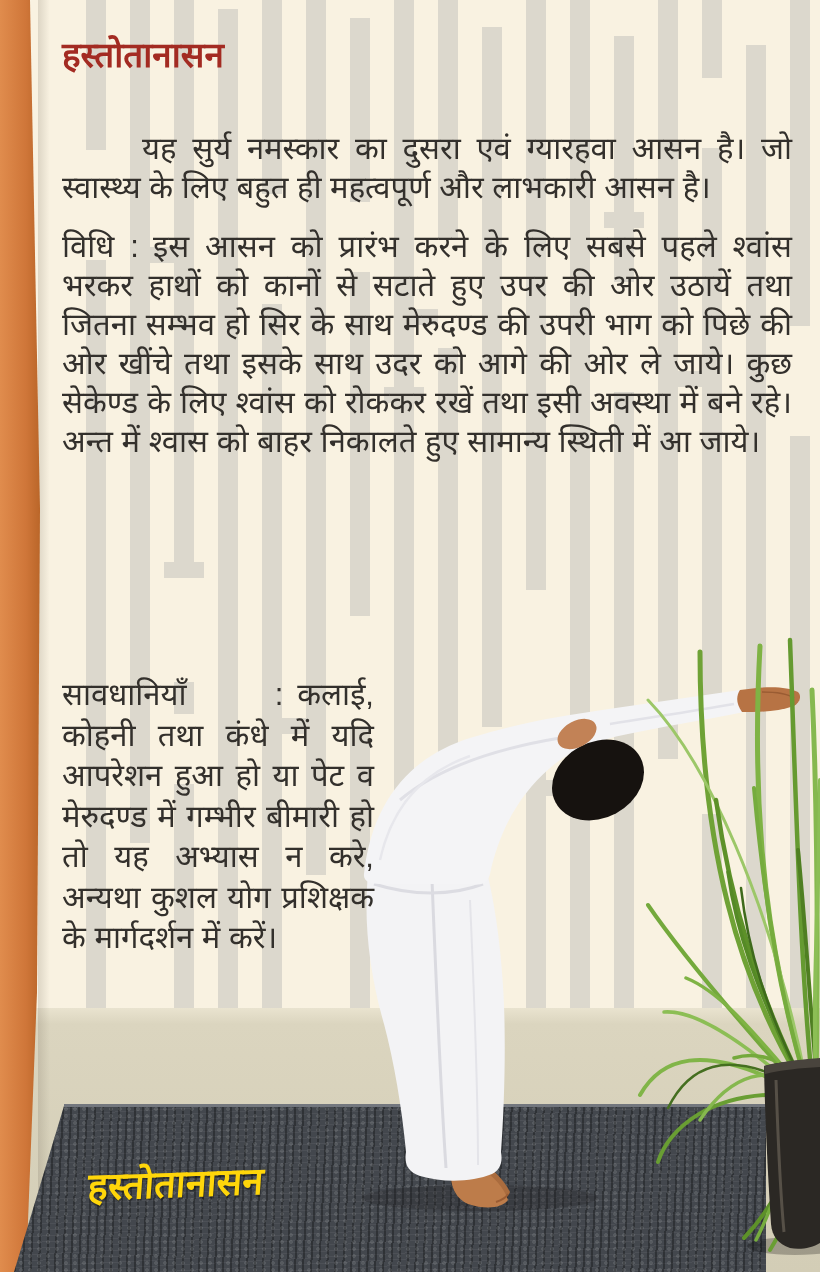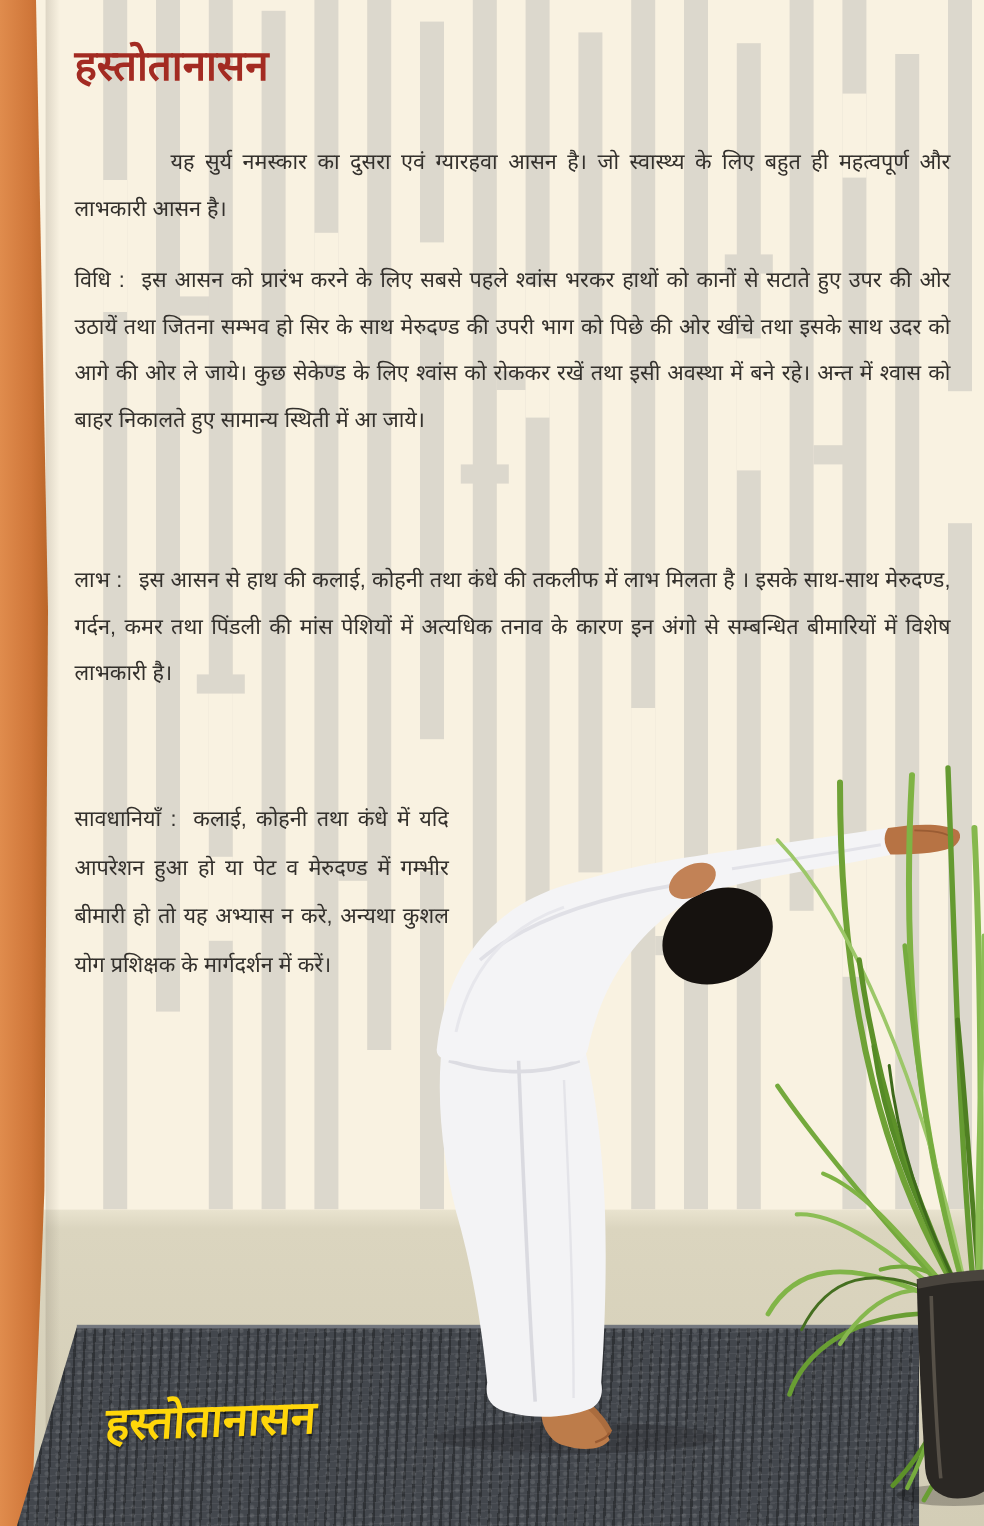--- a/index.html
+++ b/index.html
@@ -29,21 +29,21 @@
       radial-gradient(circle at 3px 3px,rgba(255,255,255,.10) 1.6px,transparent 2.2px),
       repeating-linear-gradient(93deg,rgba(0,0,0,.30) 0 2px,transparent 2px 8px),
       repeating-linear-gradient(177deg,rgba(255,255,255,.05) 0 1px,transparent 1px 6px);
     background-size:9px 7px,auto,auto;
     clip-path:polygon(64px 1106px,766px 1106px,766px 1272px,14px 1272px);}
   .mat-edge{position:absolute;left:64px;top:1104px;width:702px;height:3px;background:#73777E;z-index:6;}
 
   
   .textcol{position:absolute;left:0;top:0;width:820px;height:1272px;z-index:10;color:#33302C;}
   .title{position:absolute;left:62px;top:30px;font-size:35px;font-weight:bold;color:#A32B22;}
-  .para{position:absolute;left:62px;width:730px;font-size:18px;line-height:39px;text-align:justify;}
+  .para{position:absolute;left:62px;width:730px;font-size:31px;line-height:39px;text-align:justify;}
   .para.indent{text-indent:80px;}
   .p-intro{top:98px;}
   .p-method{top:196px;}
   .p-benefit{top:446px;}
   .p-caution{top:644px;width:312px;line-height:40.5px;}
   .sec-label{margin-right:14px;}
 
   
   .person{position:absolute;left:340px;top:640px;width:460px;height:600px;z-index:7;}
   .plant{position:absolute;left:600px;top:596px;width:220px;height:676px;z-index:8;}
@@ -172,18 +172,17 @@
 
   <div class="mat-caption">हस्तोतानासन</div>
 
   <div class="textcol">
     <div class="title">हस्तोतानासन</div>
 
     <p class="para indent p-intro">यह सुर्य नमस्कार का दुसरा एवं ग्यारहवा आसन है। जो स्वास्थ्य के लिए बहुत ही महत्वपूर्ण और लाभकारी आसन है।</p>
 
     <p class="para p-method"><span class="sec-label">विधि :</span><span>इस आसन को प्रारंभ करने के लिए सबसे पहले श्वांस भरकर हाथों को कानों से सटाते हुए उपर की ओर उठायें तथा जितना सम्भव हो सिर के साथ मेरुदण्ड की उपरी भाग को पिछे की ओर खींचे तथा इसके साथ उदर को आगे की ओर ले जाये। कुछ सेकेण्ड के लिए श्वांस को रोककर रखें तथा इसी अवस्था में बने रहे। अन्त में श्वास को बाहर निकालते हुए सामान्य स्थिती में आ जाये।</span></p>
 
-    <p class="para p-benefit"><span class="sec-label">लाभ :</span><span>इस आसन से हाथ की कलाई, कोहनी तथा कंधे की तकलीफ में लाभ मिलता है । इसके साथ-साथ मेरुदण्ड, गर्दन, कमर तथा पिंडली की मांस पेशियों में अत्यधिक तनाव के कारण इन अंगो से सम्बन्धित बीमारियों में विशेष लाभकारी है।</span></p>
 
     <p class="para p-caution"><span class="sec-label">सावधानियाँ :</span><span>कलाई, कोहनी तथा कंधे में यदि आपरेशन हुआ हो या पेट व मेरुदण्ड में गम्भीर बीमारी हो तो यह अभ्यास न करे, अन्यथा कुशल योग प्रशिक्षक के मार्गदर्शन में करें।</span></p>
   </div>
 
 </div>
 
 </body></html>

